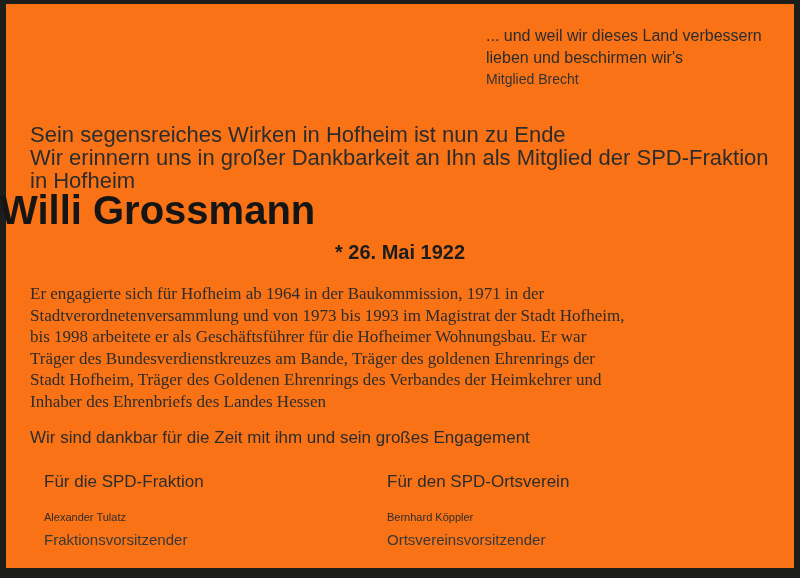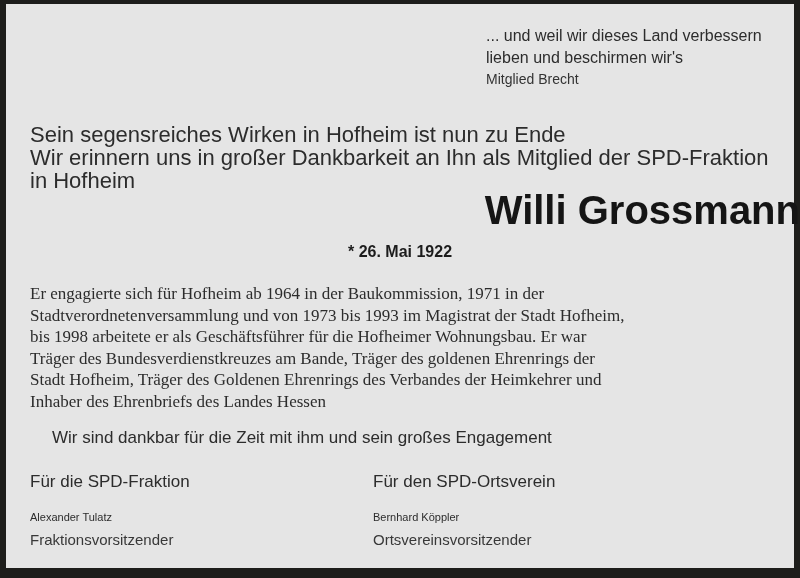--- a/index.html
+++ b/index.html
@@ -5,21 +5,21 @@
   html, body {
     margin: 0;
     padding: 0;
     background: #ffffff;
     font-family: "Liberation Sans", "DejaVu Sans", sans-serif;
   }
   #page {
     position: relative;
     width: 800px;
     height: 578px;
-    background: #e5e5e5;
+    background: #f97316;
     overflow: hidden;
     box-sizing: border-box;
   }
   
   .frame {
     position: absolute;
     inset: 0;
     border-top: 4px solid #1d1d1b;
     border-left: 6px solid #1d1d1b;
     border-right: 6px solid #1d1d1b;
@@ -52,36 +52,36 @@
     line-height: 23px;
     color: #2c2c2c;
     white-space: pre-line;
   }
   .deceased-name {
     position: absolute;
     left: 0;
     top: 188px;
     width: 100%;
     margin: 0;
-    text-align: right;
+    text-align: left;
     font-size: 40px;
     line-height: 44px;
     font-weight: bold;
     letter-spacing: 0px;
     color: #151515;
   }
   .dates {
     position: absolute;
     left: 0;
     top: 241px;
     width: 100%;
     display: flex;
     justify-content: center;
     gap: 40px;
-    font-size: 16px;
+    font-size: 20px;
     line-height: 22px;
     font-weight: bold;
     color: #1c1c1c;
   }
   .bio {
     position: absolute;
     left: 30px;
     top: 283px;
     width: 755px;
     font-size: 17px;
@@ -91,26 +91,26 @@
     font-family: Liberation Serif, serif;
   }
   .thanks {
     position: absolute;
     left: 30px;
     top: 427px;
     width: 700px;
     font-size: 17px;
     line-height: 22px;
     color: #2c2c2c;
-    margin-left: 22px;
   }
   .sig {
     position: absolute;
     top: 471px;
     color: #2c2c2c;
+    margin-left: 14px;
   }
   .sig-left  { left: 30px; }
   .sig-right { left: 373px; }
   .sig-org {
     font-size: 17px;
     line-height: 21px;
   }
   .sig-name {
     font-size: 11px;
     line-height: 21px;

